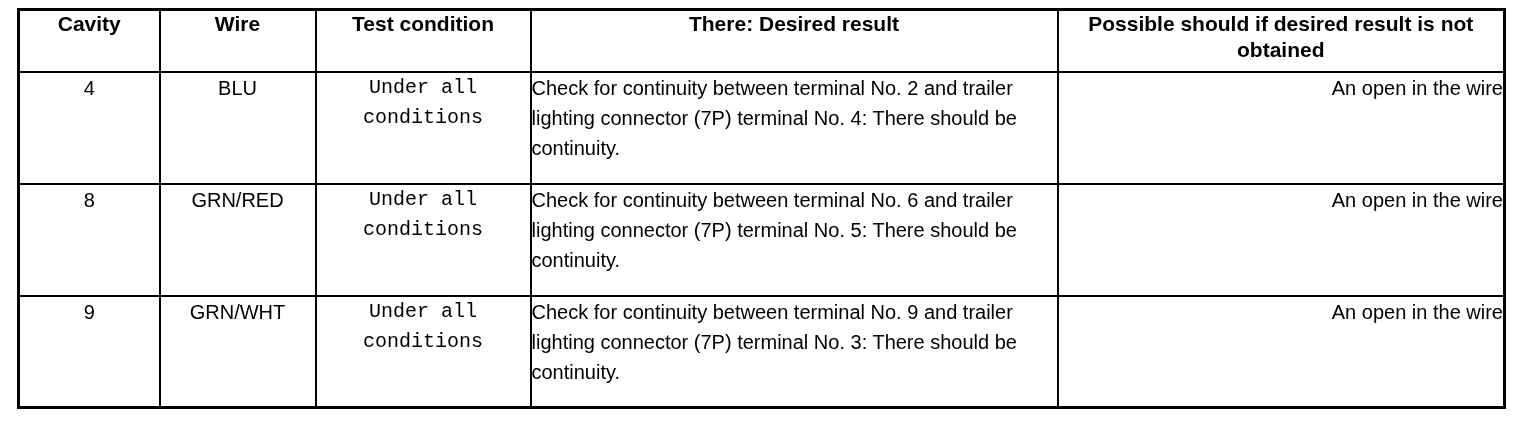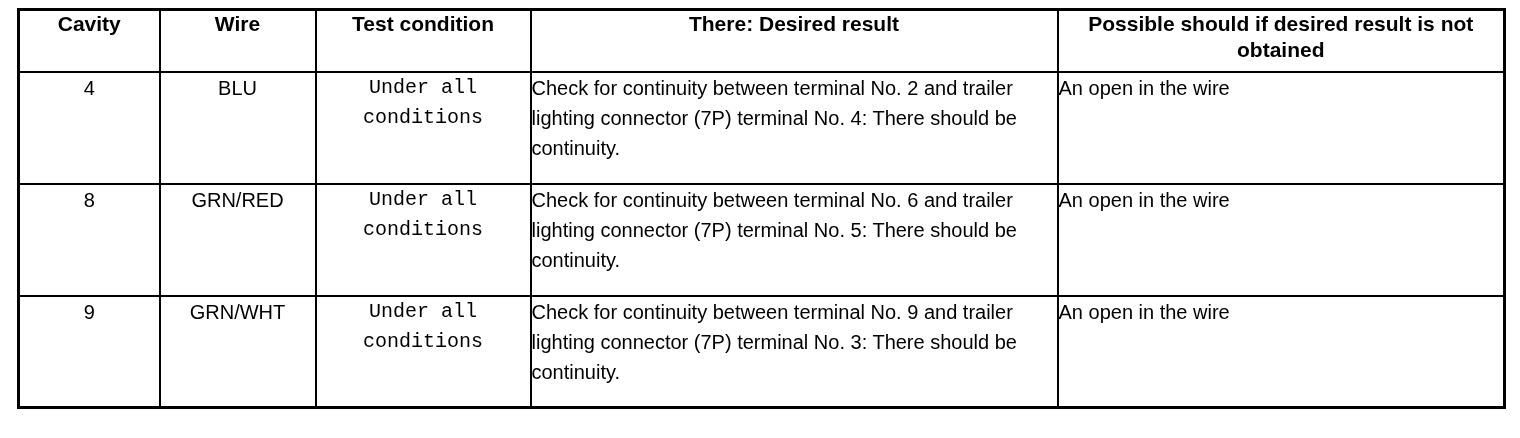--- a/index.html
+++ b/index.html
@@ -64,21 +64,21 @@
     margin-top: 43px;
   }
   td.cond {
     text-align: center;
     font-family: Liberation Mono, monospace;
   }
   td.test {
     text-align: left;
   }
   td.cause {
-    text-align: left;
+    text-align: right;
   }
   .row-body td {
     height: 112px;
   }
   col.c-cavity { width: 141px; }
   col.c-wire   { width: 156px; }
   col.c-cond   { width: 215px; }
   col.c-test   { width: 527px; }
   col.c-cause  { width: 447px; }
 </style>

